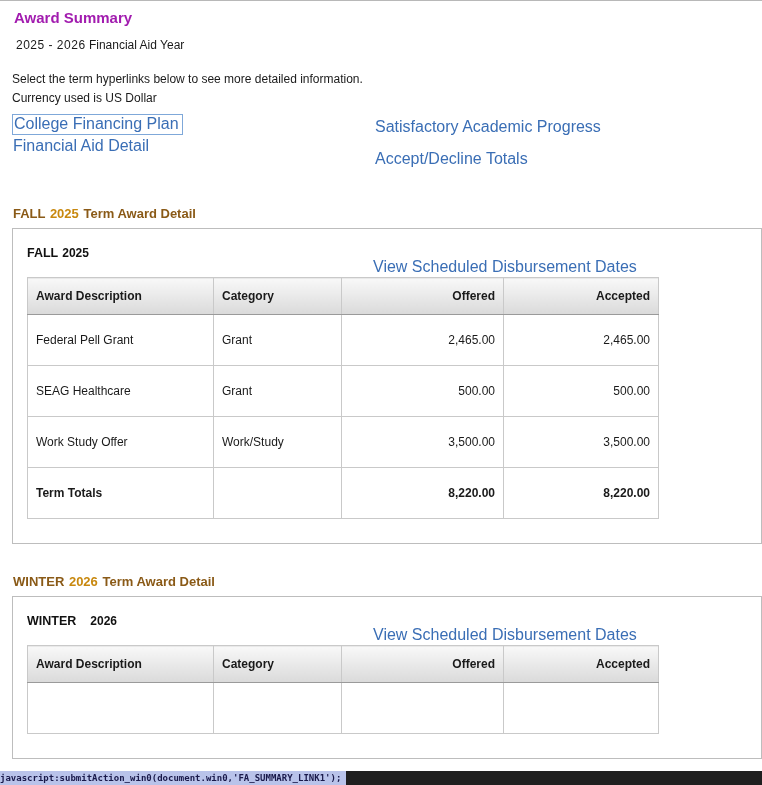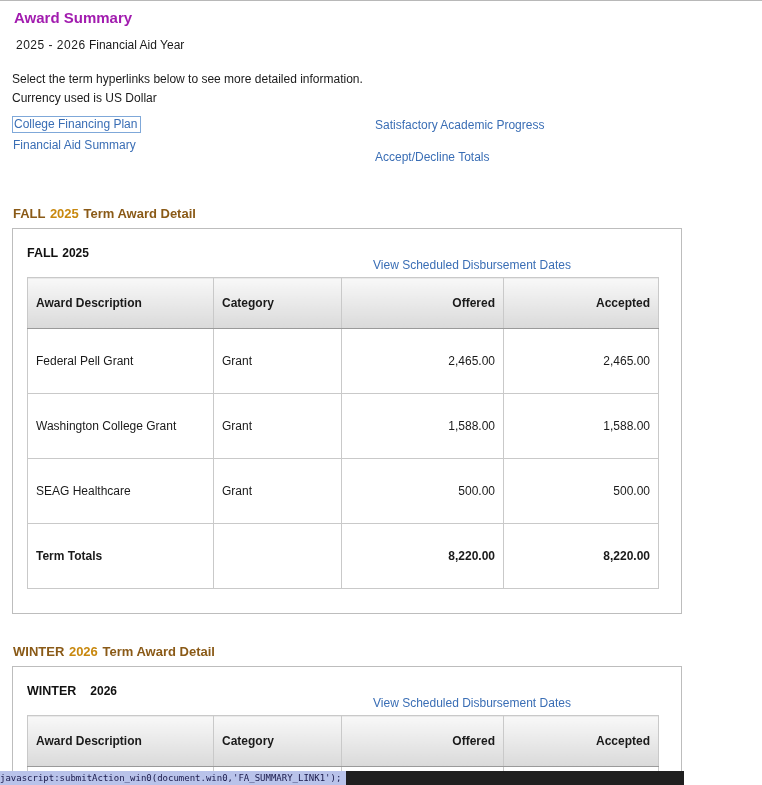--- a/index.html
+++ b/index.html
@@ -11,49 +11,49 @@
   .topbar{height:56px;display:flex;align-items:flex-end;justify-content:flex-end;padding-right:26px;box-sizing:border-box;}
   .app-title{color:#24549e;font-size:17px;padding-bottom:4px;}
   .rule{border-top:1px solid #b8b8b8;width:100%;}
   
   .content{padding:0 0 0 12px;}
   .page-title{font-size:15px;font-weight:bold;margin:8px 0 0 2px;color:#a21caf;}
   .aid-year{margin:12px 0 0 4px;font-size:12px;}
   .aid-year .nums{font-size:12px;letter-spacing:0.5px;}
   .instr{margin:20px 0 0 0;font-size:12px;}
   .curr{margin:5px 0 0 0;font-size:12px;}
-  a.link{color:#3a6eb5;text-decoration:none;font-size:12px;cursor:pointer;}
+  a.link{color:#3a6eb5;text-decoration:none;font-size:16px;cursor:pointer;}
   .links-block{position:relative;height:78px;margin-top:9px;}
   .focus-box{display:inline-block;border:1px solid #7fa8d9;padding:0 3px 1px 1px;}
   .link-row2{margin-top:2px;margin-left:1px;}
   .link-abs-1{position:absolute;left:363px;top:4px;}
   .link-abs-2{position:absolute;left:363px;top:36px;}
   
   .section-heading{font-size:13px;font-weight:bold;color:#8a5a17;margin:14px 0 0 1px;}
   .section-heading .year{color:#c8880e;padding:0 1px;}
   
-  .award-box{border:1px solid #bdbdbd;background:#fff;width:670px;box-sizing:border-box;margin-top:7px;padding:14px 14px 24px 14px;}
+  .award-box{border:1px solid #bdbdbd;background:#fff;width:750px;box-sizing:border-box;margin-top:7px;padding:14px 14px 24px 14px;}
   .box-head{position:relative;height:22px;}
   .box-term{font-weight:bold;font-size:12.5px;color:#111;}
   .box-year{font-weight:bold;font-size:12px;color:#111;padding-left:4px;}
   .disb-link{position:absolute;left:346px;top:15px;}
   table.award-table{border-collapse:collapse;table-layout:fixed;width:631px;margin-top:12px;font-size:12px;}
-  table.award-table th, table.award-table td{border:1px solid #c9c9c9;padding:15px 8px;overflow:hidden;white-space:nowrap;}
+  table.award-table th, table.award-table td{border:1px solid #c9c9c9;padding:8px 8px;overflow:hidden;white-space:nowrap;}
   table.award-table{border:1px solid #8f8f8f;}
   table.award-table thead th{
     background:linear-gradient(#f8f8f8,#dadada);
     border-bottom:1px solid #9a9a9a;text-align:left;font-weight:bold;height:20px;
   }
   table.award-table thead th.num{text-align:right;}
   table.award-table tbody td{height:34px;}
   td.num{text-align:right;}
   tr.totals td{font-weight:bold;}
   .winter-box{margin-top:7px;}
   
-  .statusbar{position:absolute;left:0;bottom:0;width:684px;height:14px;display:flex;}
+  .statusbar{position:absolute;left:0;bottom:0;width:762px;height:14px;display:flex;font-weight:bold;}
   .status-left{
     width:346px;background:#b9c3ea;color:#19194a;
     font-family:"DejaVu Sans Mono","Liberation Mono",monospace;
     font-size:9px;line-height:14px;white-space:nowrap;overflow:hidden;
   }
   .status-right{flex:1;background:#1f1f1f;}
 </style>
 </head>
 <body>
 
@@ -69,21 +69,21 @@
       <span class="nums">2025 - 2026</span>
       <span>Financial Aid Year</span>
     </div>
 
     <p class="instr">Select the term hyperlinks below to see more detailed information.</p>
     <p class="curr">Currency used is US Dollar</p>
 
     <div class="links-block">
       <a href="#" class="link focus-box">College Financing Plan</a>
       <div class="link-row2">
-        <a href="#" class="link">Financial Aid Summary</a>
+        <a href="#" class="link">Financial Aid Detail</a>
       </div>
       <a href="#" class="link link-abs-1">Satisfactory Academic Progress</a>
       <a href="#" class="link link-abs-2">Accept/Decline Totals</a>
     </div>
 
     <div class="section-heading">
       <span class="term">FALL</span>
       <span class="year">2025</span>
       <span class="suffix">Term Award Detail</span>
     </div>
@@ -110,30 +110,30 @@
           </tr>
         </thead>
         <tbody>
           <tr>
             <td>Federal Pell Grant</td>
             <td>Grant</td>
             <td class="num">2,465.00</td>
             <td class="num">2,465.00</td>
           </tr>
           <tr>
-            <td>Washington College Grant</td>
-            <td>Grant</td>
-            <td class="num">1,588.00</td>
-            <td class="num">1,588.00</td>
-          </tr>
-          <tr>
             <td>SEAG Healthcare</td>
             <td>Grant</td>
             <td class="num">500.00</td>
             <td class="num">500.00</td>
+          </tr>
+          <tr>
+            <td>Work Study Offer</td>
+            <td>Work/Study</td>
+            <td class="num">3,500.00</td>
+            <td class="num">3,500.00</td>
           </tr>
           <tr class="totals">
             <td>Term Totals</td>
             <td></td>
             <td class="num">8,220.00</td>
             <td class="num">8,220.00</td>
           </tr>
         </tbody>
       </table>
     </section>

